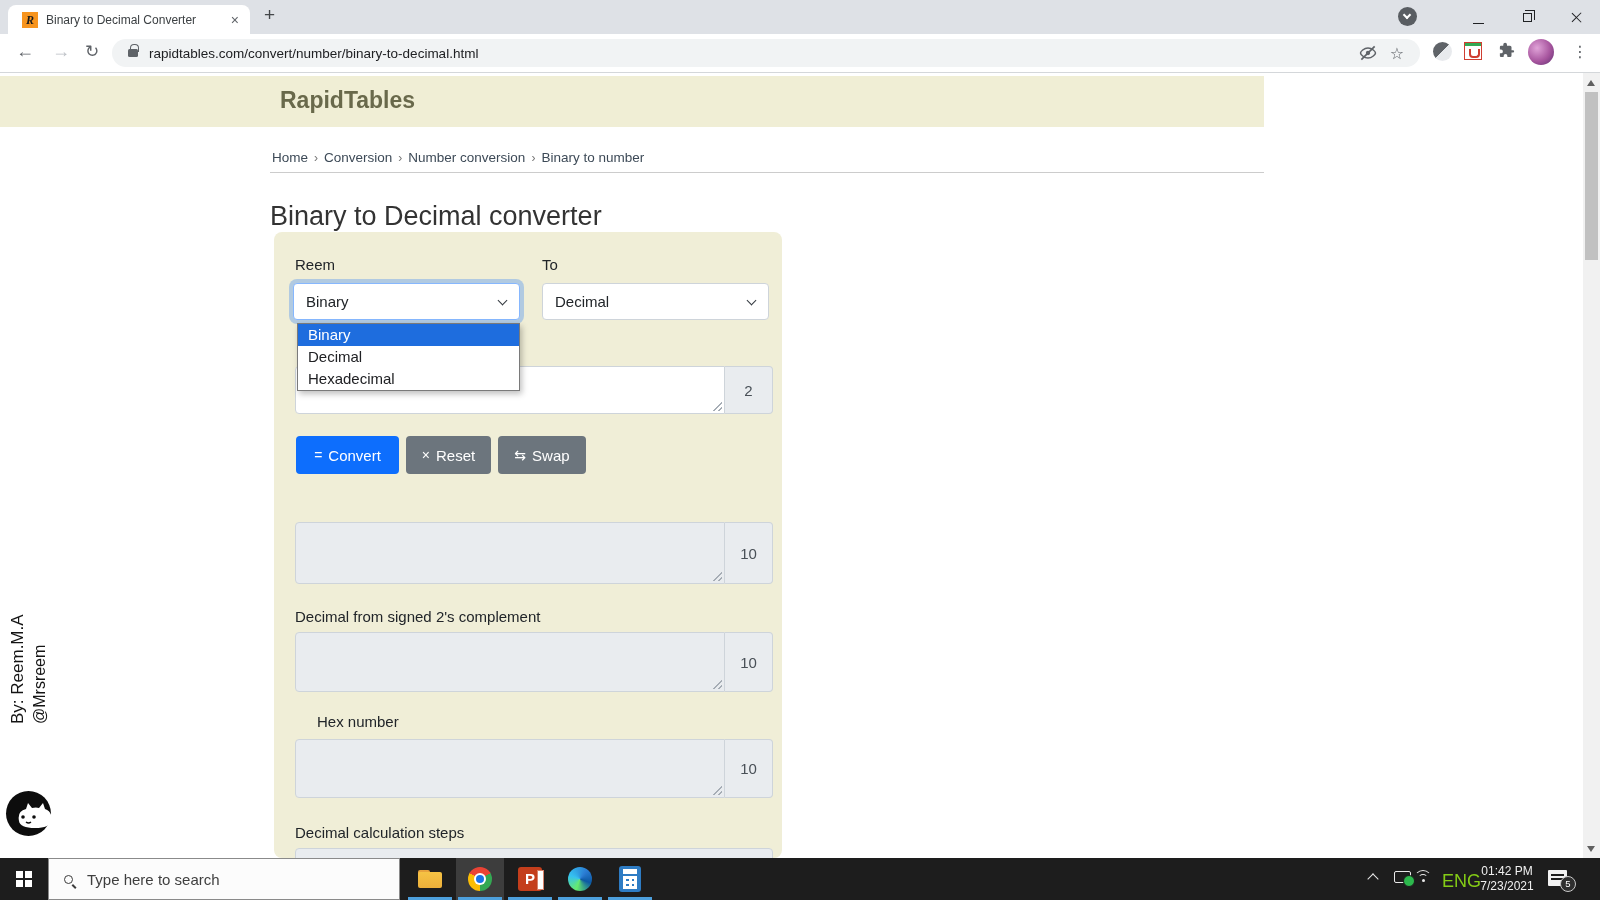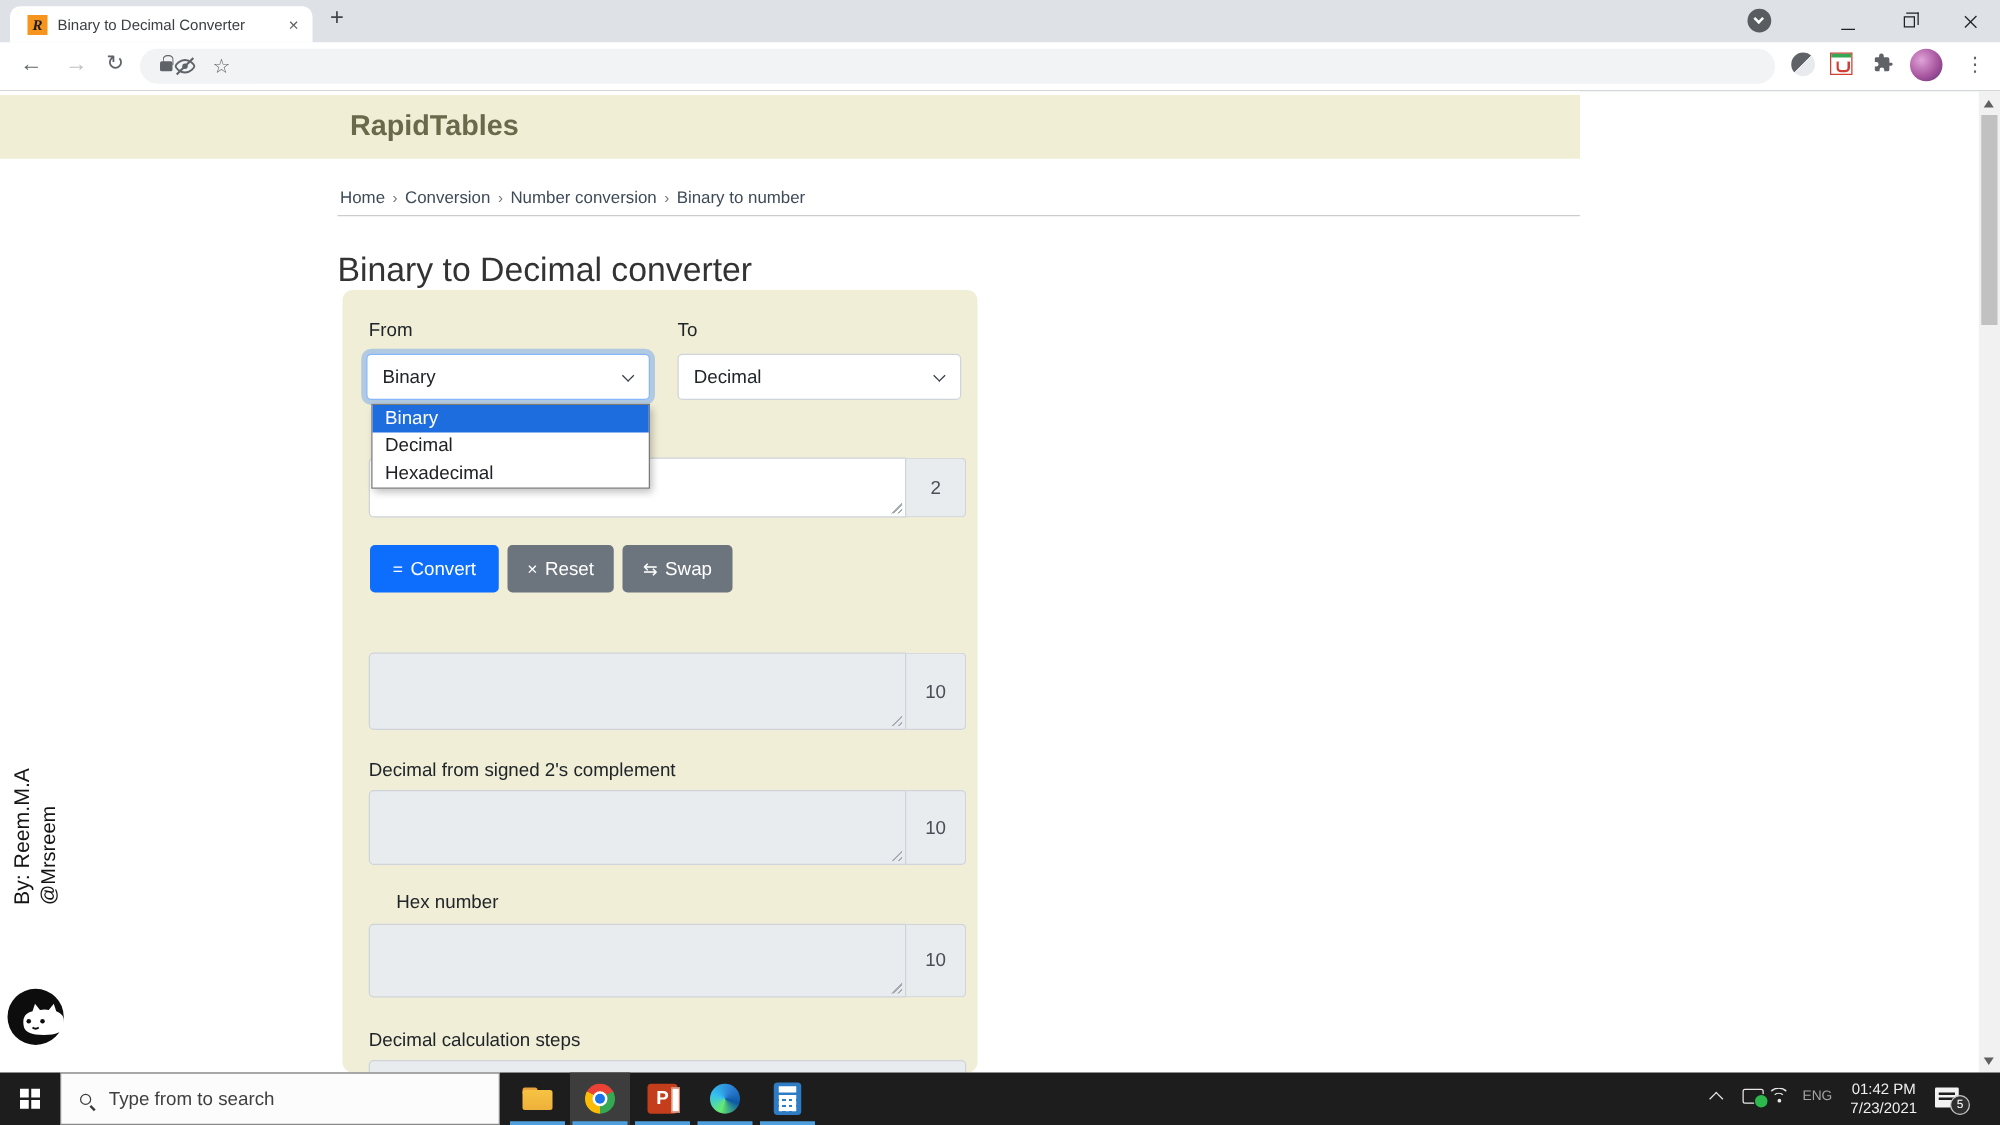--- a/index.html
+++ b/index.html
@@ -154,21 +154,21 @@
     border-left:1.6px solid #e8e8e8;border-top:1.6px solid #e8e8e8;transform:rotate(45deg);}
   .tray-monitor{position:absolute;left:1394px;top:13px;width:17px;height:12px;
     border:1.6px solid #e8e8e8;border-radius:2px;}
   .tray-monitor::after{content:"";position:absolute;right:-5px;bottom:-5px;width:10px;height:10px;
     border-radius:50%;background:#2db84d;border:1px solid #1d1d1d;}
   .tray-wifi{position:absolute;left:1414px;top:12px;width:20px;height:16px;overflow:hidden;}
   .tray-wifi i{position:absolute;border:1.6px solid #e8e8e8;border-radius:50%;
     border-bottom-color:transparent;border-left-color:transparent;border-right-color:transparent;}
   .wifi1{left:0;top:0;width:18px;height:18px;} .wifi2{left:4px;top:4px;width:10px;height:10px;}
   .wifi3{left:8px;top:9px;width:3px;height:3px;background:#e8e8e8;border:none!important;border-radius:50%;}
-  .tray-lang{position:absolute;left:1442px;top:13px;font-size:11px;color:#a3a3a3;}
+  .tray-lang{position:absolute;left:1442px;top:13px;font-size:18px;color:#84cc16;}
   .tray-clock{position:absolute;left:1472px;top:6px;width:70px;text-align:center;color:#f0f0f0;
     font-size:12px;line-height:15px;}
   .tray-action{position:absolute;left:1548px;top:12px;width:19px;height:16px;background:#f2f2f2;
     border-radius:1px;}
   .tray-action::before{content:"";position:absolute;left:3px;top:4px;width:13px;height:1.6px;
     background:#1d1d1d;box-shadow:0 4px 0 #1d1d1d;}
   .tray-badge{position:absolute;left:1560px;top:18px;width:16px;height:16px;border-radius:50%;
     background:#2f2f2f;border:1.6px solid #c9c9c9;color:#fff;font-size:9.5px;line-height:13px;
     text-align:center;}
 </style>
@@ -189,20 +189,21 @@
   <div class="win-restore"></div>
   <div class="win-close"></div>
 </div>
 
 <div class="toolbar">
   <span class="nav-ic nav-back">←</span>
   <span class="nav-ic nav-fwd">→</span>
   <span class="nav-ic nav-reload">↻</span>
   <div class="urlbar">
     <span class="lock"></span>
+    <span class="url-text">rapidtables.com/convert/number/binary-to-decimal.html</span>
     <svg class="eyeoff" width="20" height="20" viewBox="0 0 24 24">
       <path d="M12 6c5 0 9 4.5 9 6s-4 6-9 6-9-4.5-9-6 4-6 9-6z" fill="none" stroke="#5f6368" stroke-width="1.8"></path>
       <circle cx="12" cy="12" r="2.6" fill="#5f6368"></circle>
       <line x1="4" y1="20" x2="20" y2="4" stroke="#5f6368" stroke-width="2"></line>
     </svg>
     <span class="star-ic">☆</span>
   </div>
   <div class="ext ext1"></div>
   <div class="ext ext2"></div>
   <svg class="ext puzzle" width="18" height="18" viewBox="0 0 24 24">
@@ -217,21 +218,21 @@
     <span class="logo">RapidTables</span>
   </div>
 
   <div class="breadcrumb">
     <a>Home</a><span class="crumb-sep">›</span><a>Conversion</a><span class="crumb-sep">›</span><a>Number conversion</a><span class="crumb-sep">›</span><a>Binary to number</a>
   </div>
   <div class="rule"></div>
   <h1 class="page-title">Binary to Decimal converter</h1>
 
   <div class="panel">
-    <span class="flabel" style="left:21px;top:24px;">From</span>
+    <span class="flabel" style="left:21px;top:24px;">Reem</span>
     <div class="select focused" style="left:19px;top:51px;">
       <span>Binary</span>
       <span class="chev"></span>
     </div>
     <span class="flabel" style="left:268px;top:24px;">To</span>
     <div class="select" style="left:268px;top:51px;">
       <span>Decimal</span>
       <span class="chev"></span>
     </div>
 
@@ -317,21 +318,21 @@
   <div class="start">
     <div class="winlogo">
         <span></span>
         <span></span>
         <span></span>
         <span></span>
       </div>
   </div>
   <div class="tb-search">
     <span class="mag"></span>
-    <span class="tb-search-text">Type from to search</span>
+    <span class="tb-search-text">Type here to search</span>
   </div>
 
   <div class="tb-cell" style="left:406px;">
     <div class="ic-folder"></div>
     <div class="tb-underline"></div>
   </div>
   <div class="tb-cell active" style="left:456px;">
     <div class="ic-chrome"></div>
     <div class="tb-underline"></div>
   </div>

